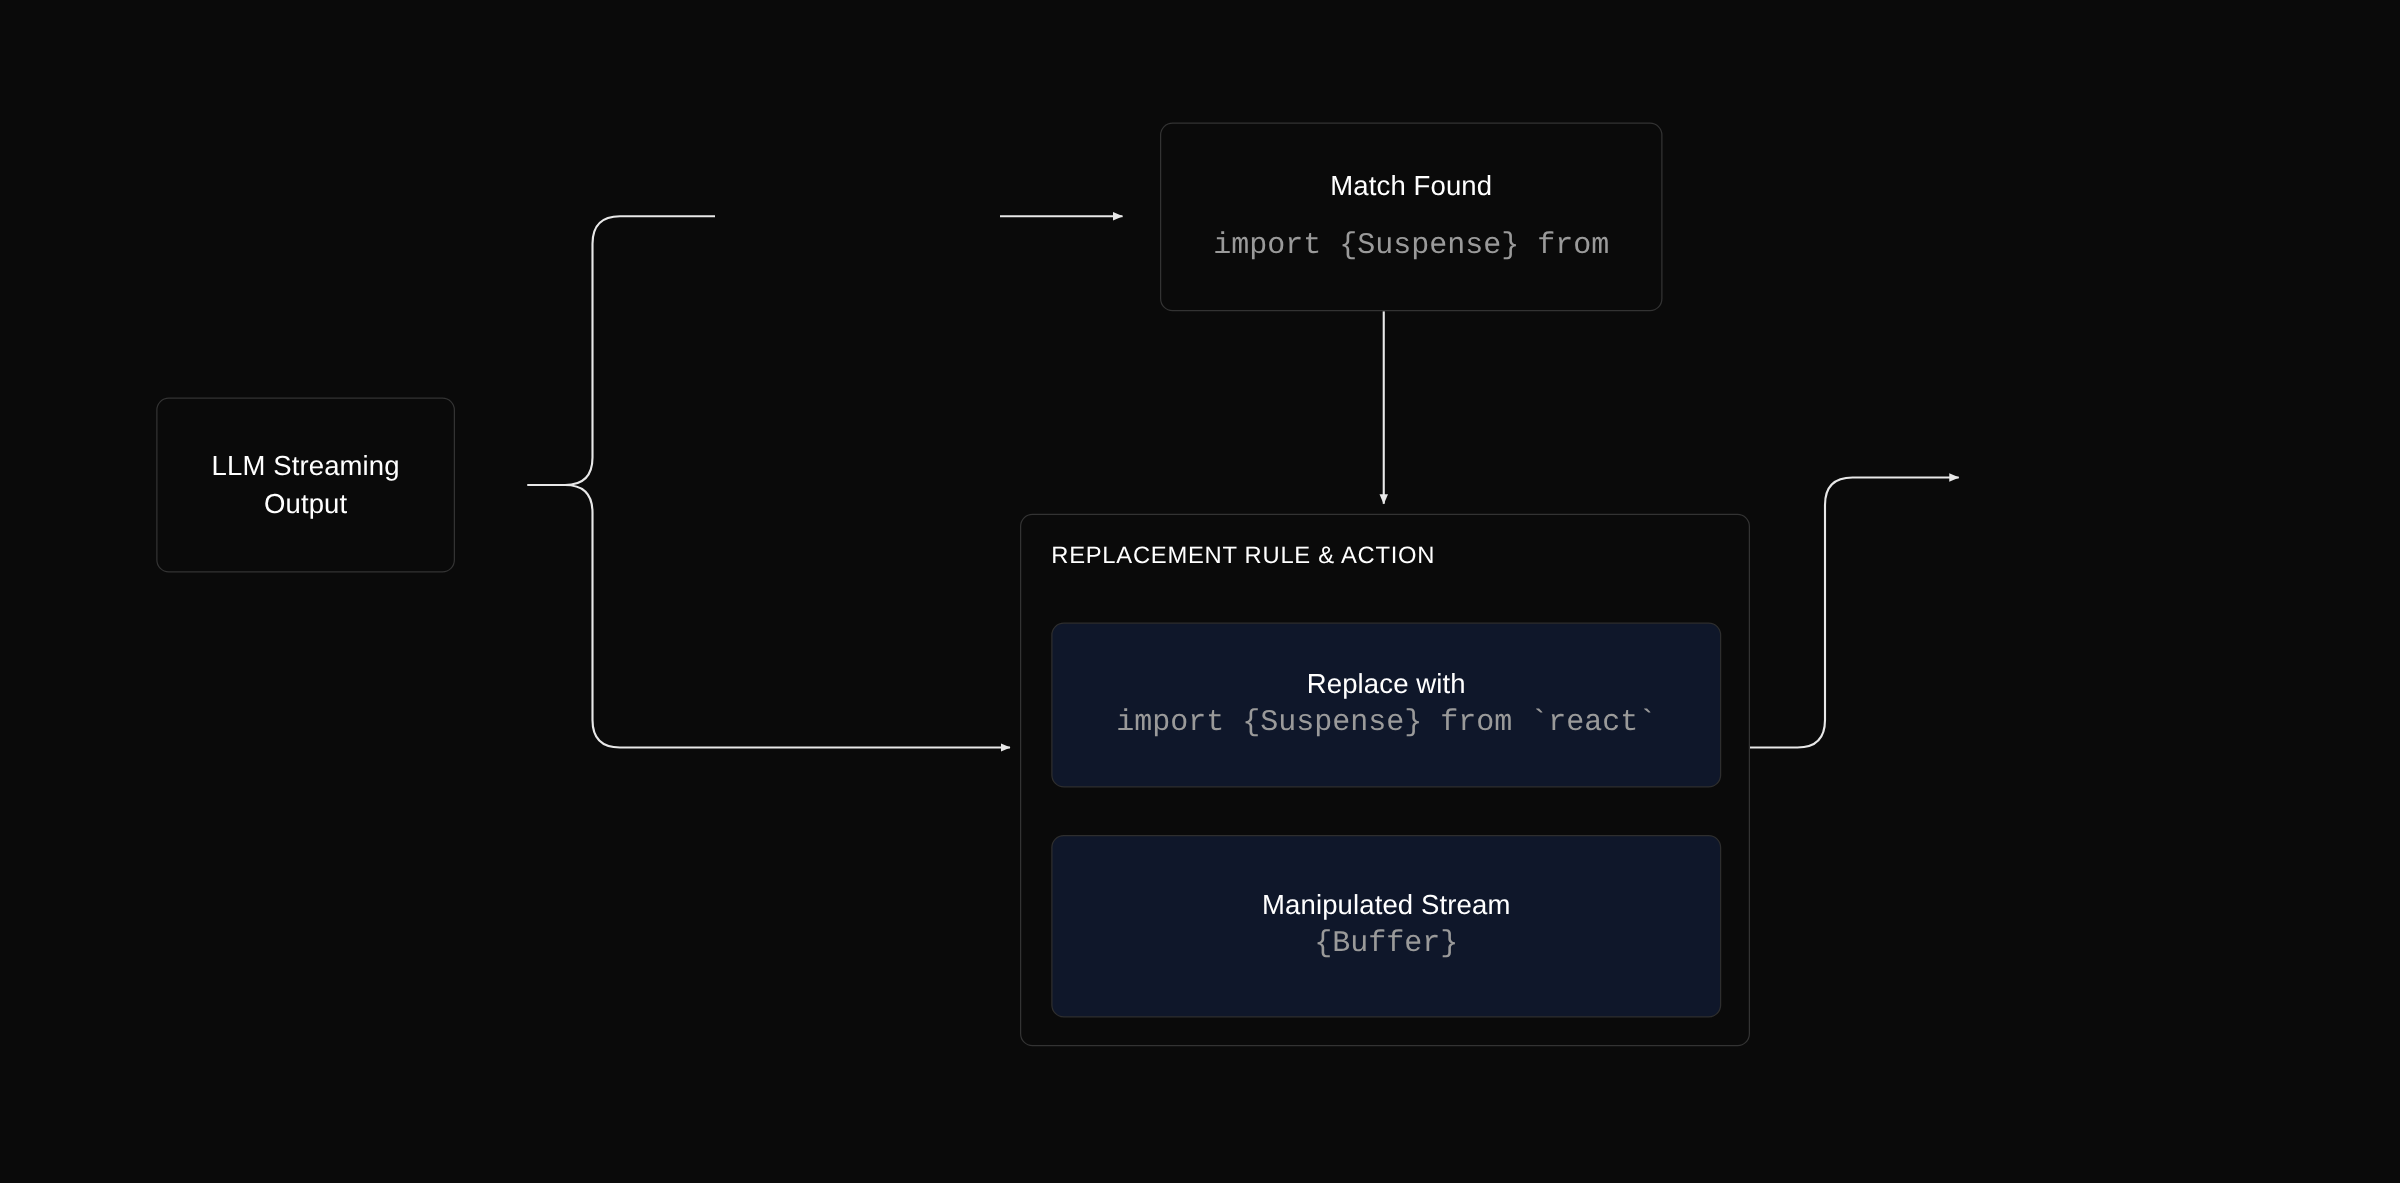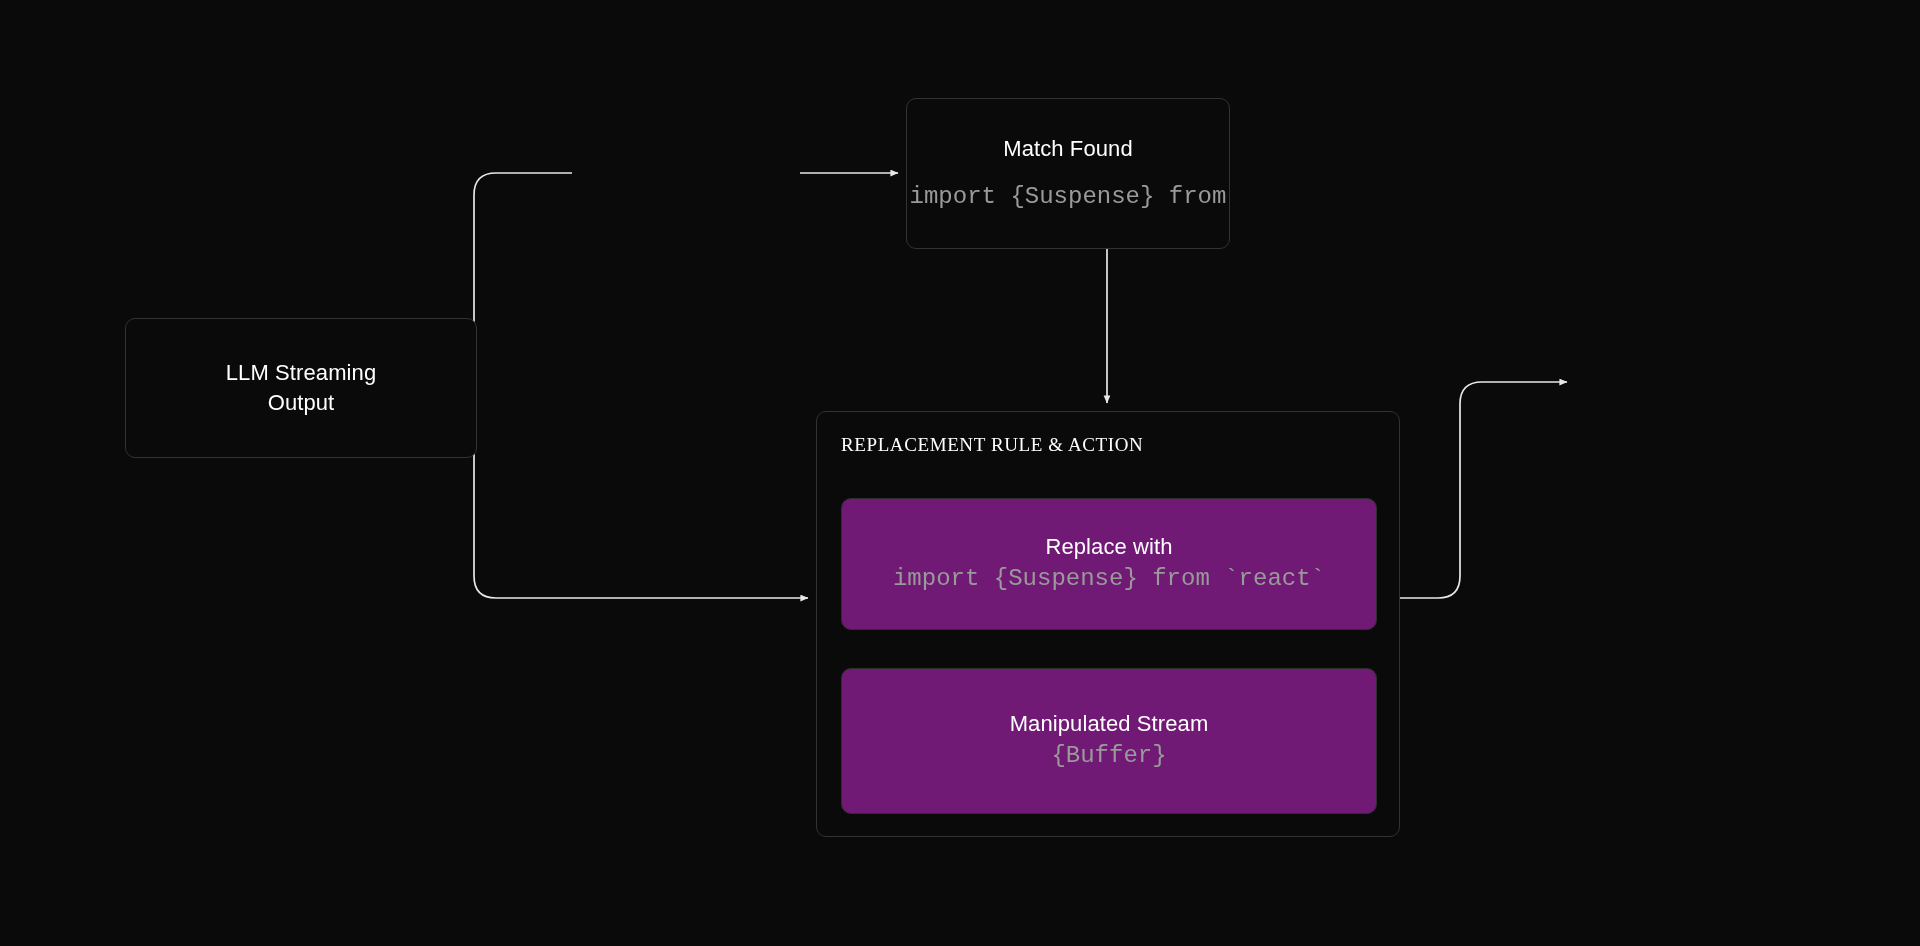--- a/index.html
+++ b/index.html
@@ -54,21 +54,21 @@
     font-size: 24px;
     line-height: 1.4;
     text-align: center;
     white-space: pre;
   }
 
   
   #node-llm {
     left: 125px;
     top: 318px;
-    width: 352px;
+    width: 239px;
     height: 140px;
     padding: 0 18px;
   }
 
   
   #pill-pattern {
     position: absolute;
     left: 572px;
     top: 155px;
     height: 36px;
@@ -79,49 +79,49 @@
     display: flex;
     align-items: center;
     justify-content: center;
     font-family: "Liberation Mono", "DejaVu Sans Mono", monospace;
     font-size: 19px;
     white-space: nowrap;
   }
 
   
   #node-match {
-    left: 906px;
+    left: 928px;
     top: 98px;
-    width: 324px;
+    width: 402px;
     height: 151px;
     gap: 16px;
   }
 
   
   #panel-replacement {
     left: 816px;
     top: 411px;
     width: 584px;
     height: 426px;
     align-items: stretch;
     justify-content: flex-start;
     padding: 22px 22px 22px 24px;
     border-radius: 10px;
   }
   #panel-replacement .panel-header {
     color: #ffffff;
-    font-family: Liberation Serif, serif;
+    font-family: Liberation Sans, sans-serif;
     font-size: 19px;
     letter-spacing: 0.6px;
     white-space: nowrap;
     margin-bottom: 42px;
   }
   .subcard {
     box-sizing: border-box;
-    background: #701a75;
+    background: #0f172a;
     border: 1px solid #2e2e2e;
     border-radius: 10px;
     display: flex;
     flex-direction: column;
     align-items: center;
     justify-content: center;
     gap: 0;
   }
   #card-replace {
     height: 140px;

